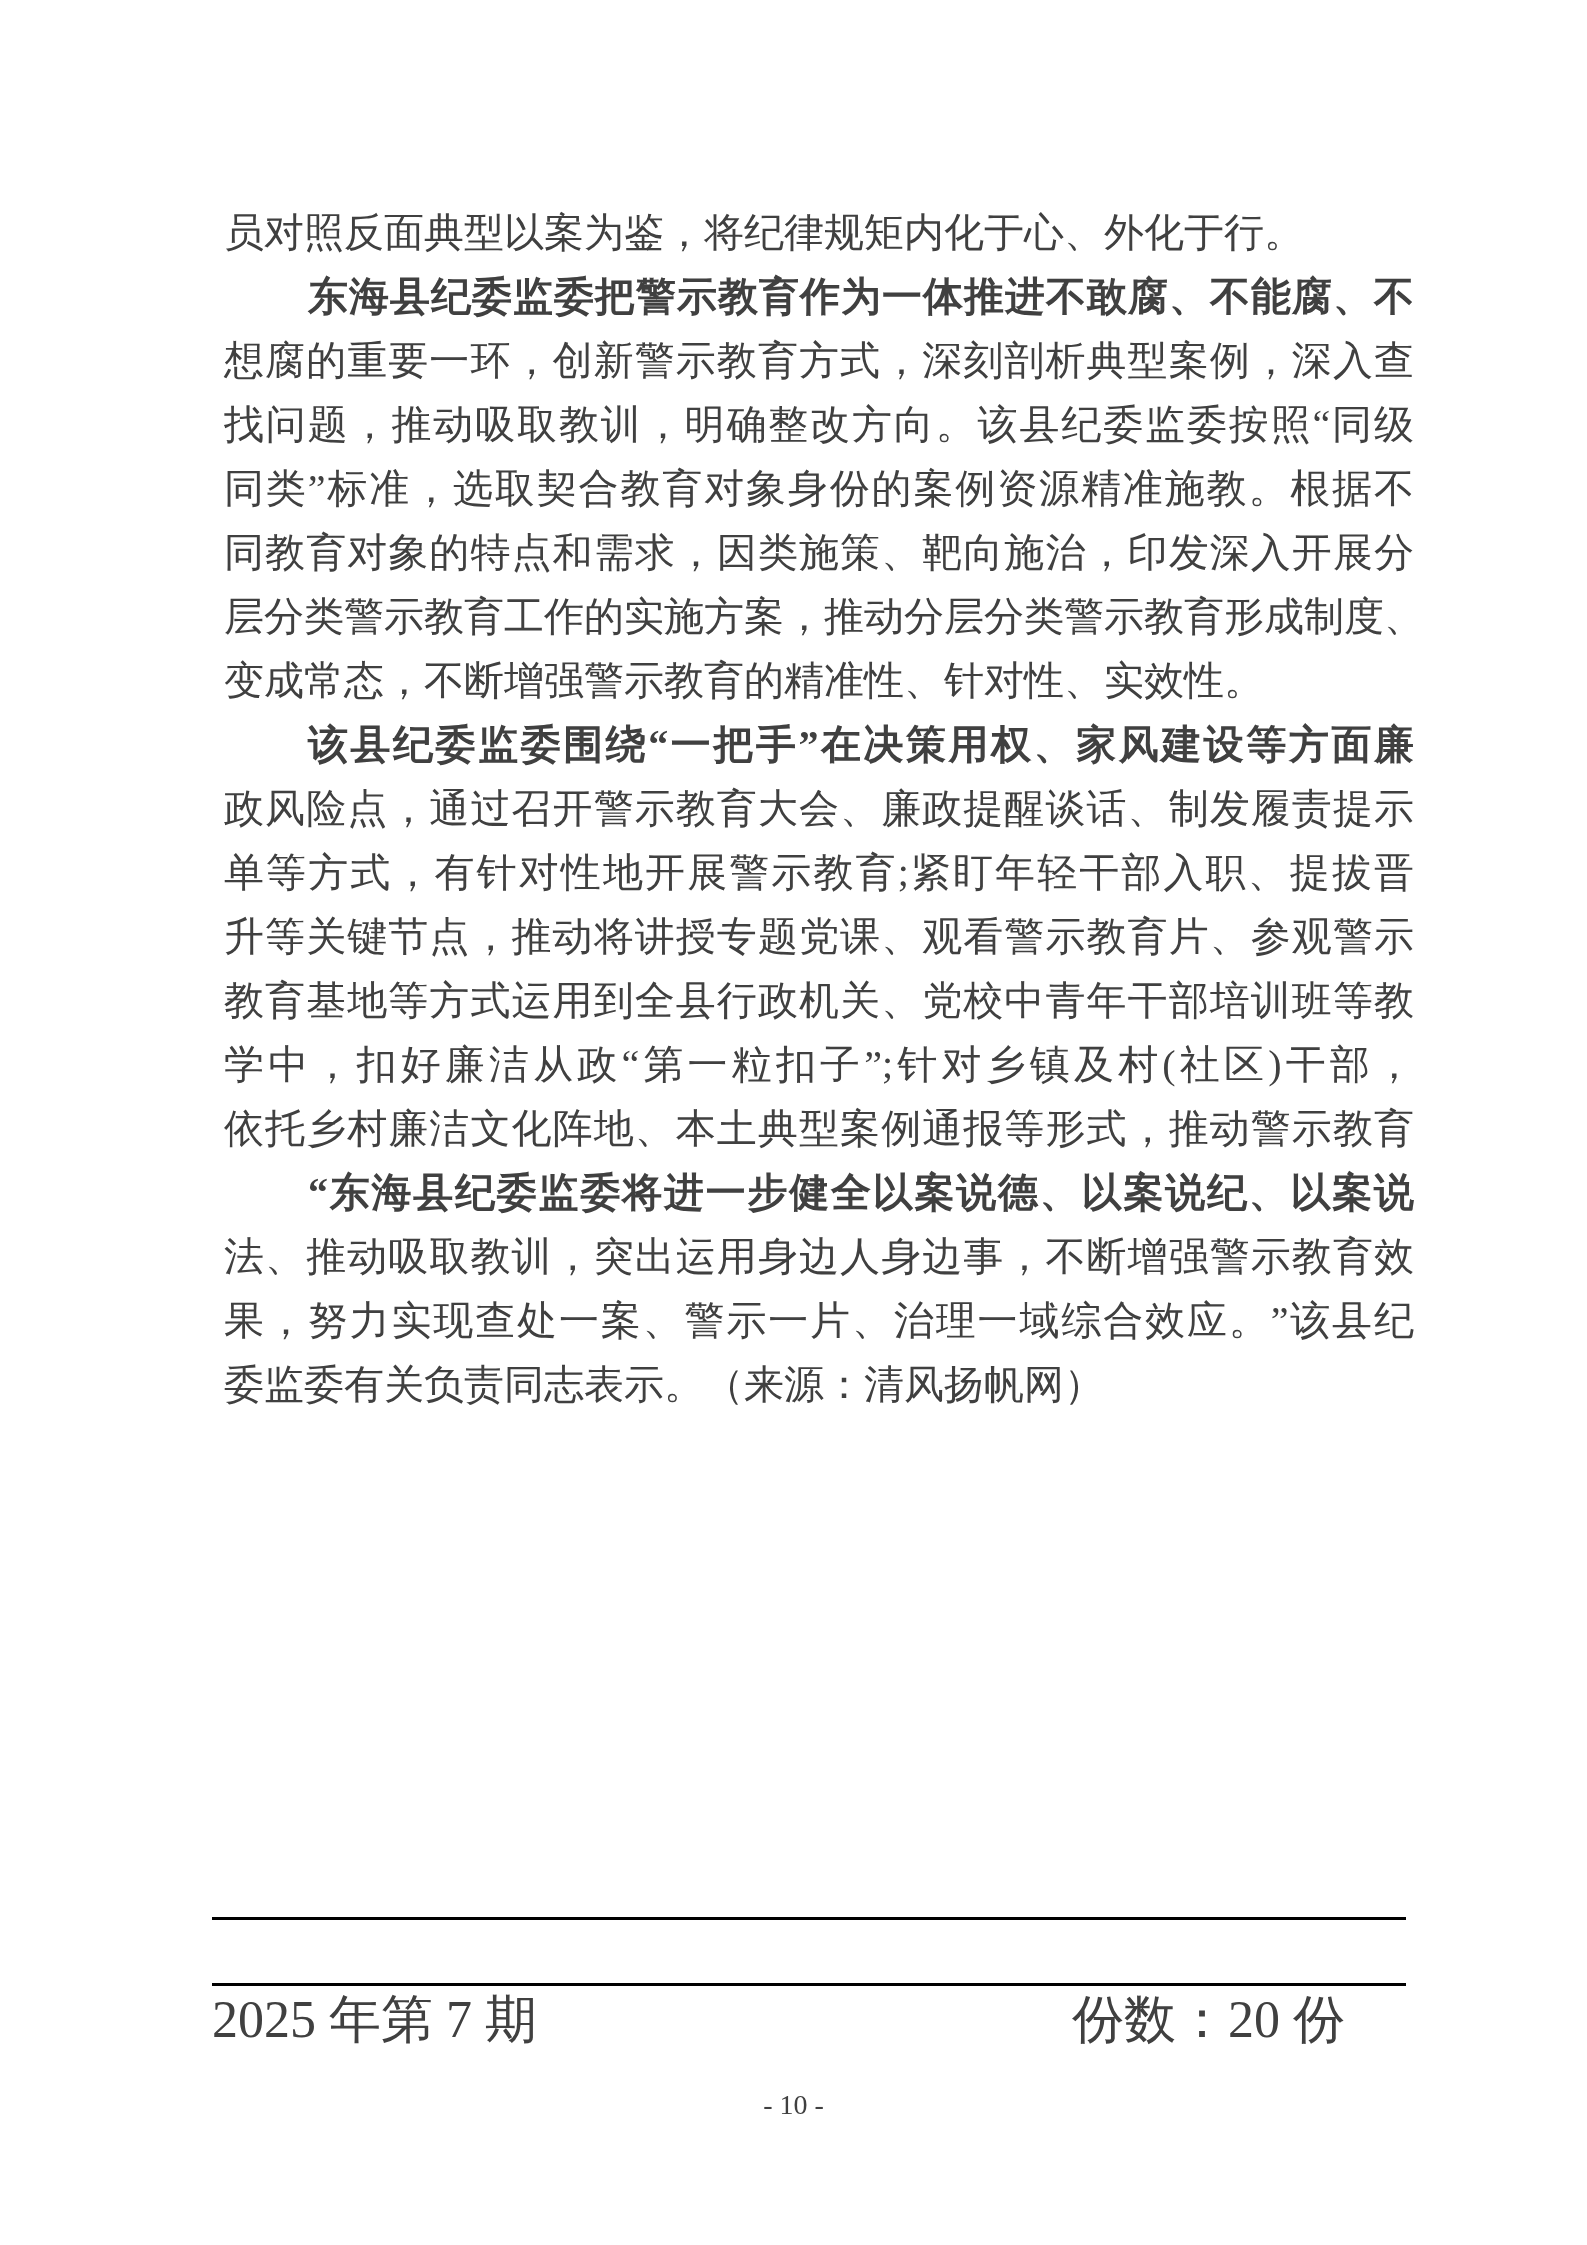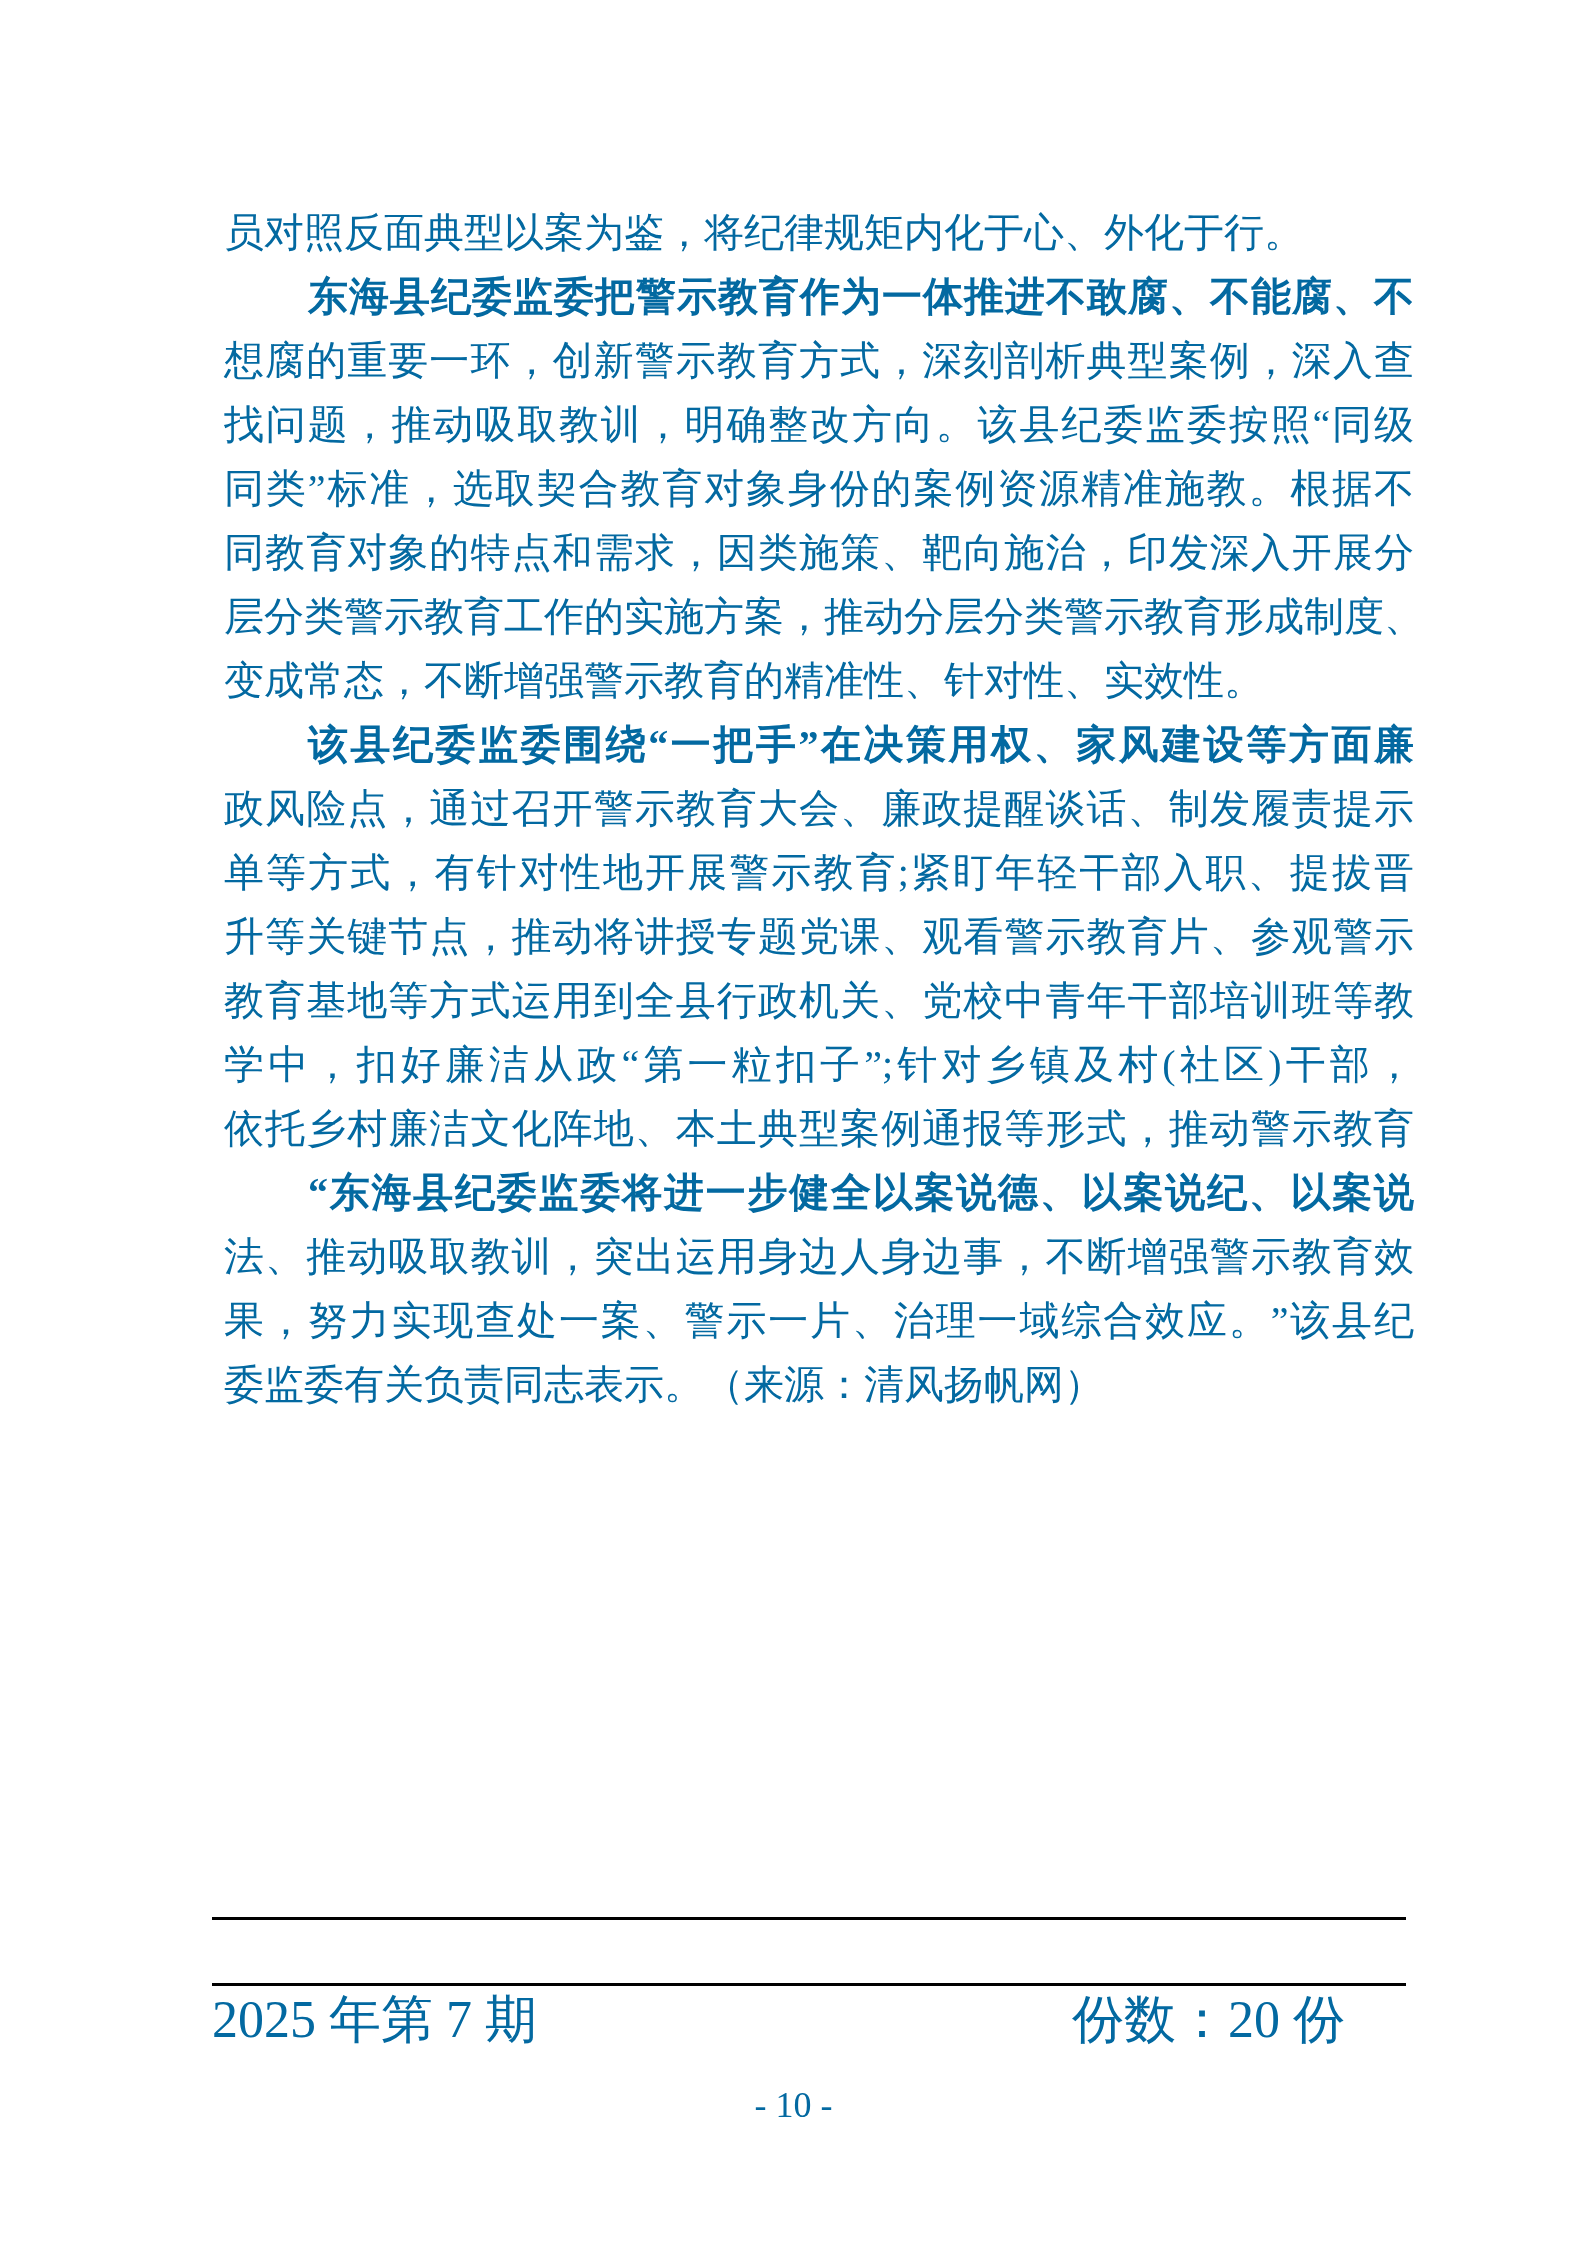--- a/index.html
+++ b/index.html
@@ -5,21 +5,21 @@
   html, body {
     margin: 0;
     padding: 0;
     background: #ffffff;
   }
   .page {
     position: relative;
     width: 1587px;
     height: 2245px;
     background: #ffffff;
-    color: #0369a1;
+    color: #404040;
     font-family: "Liberation Serif", "DejaVu Serif", serif;
     overflow: hidden;
   }
   .article {
     position: absolute;
     left: 224px;
     top: 201px;
     width: 1190px;
     font-size: 40px;
   }
@@ -64,21 +64,21 @@
     line-height: 64px;
   }
   .issue-row .issue { float: left; white-space: nowrap; }
   .issue-row .copies { float: right; padding-right: 55px; white-space: nowrap; }
   .page-number {
     position: absolute;
     left: 0;
     top: 2081px;
     width: 1587px;
     text-align: center;
-    font-size: 36px;
+    font-size: 28px;
     line-height: 48px;
     white-space: nowrap;
   }
 </style>
 </head>
 <body>
 
 <div class="page">
 
   <div class="article" id="article">

